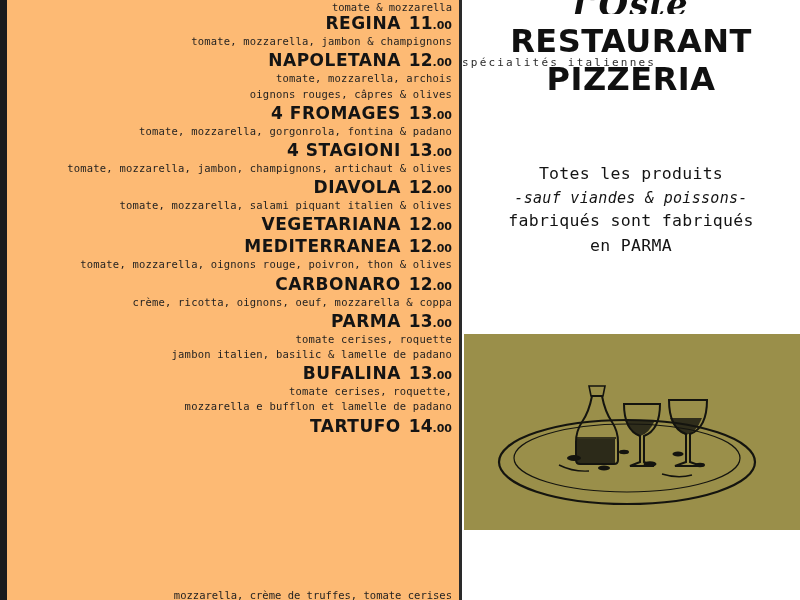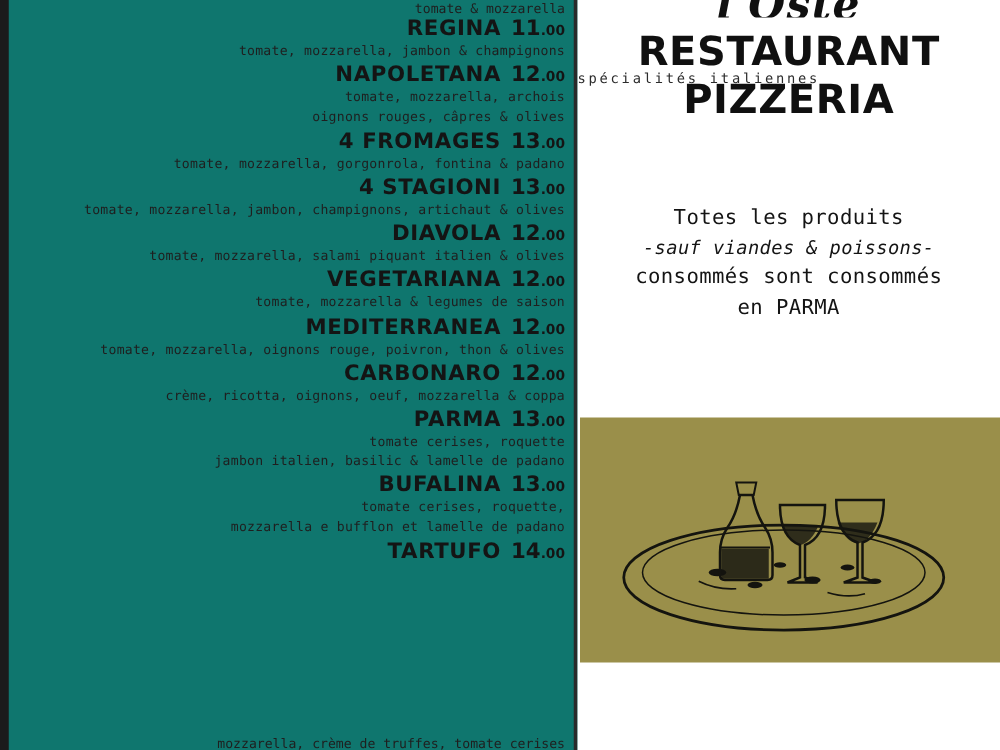--- a/index.html
+++ b/index.html
@@ -11,21 +11,21 @@
     height: 600px;
     overflow: hidden;
     background: #ffffff;
     font-family: "DejaVu Sans Mono", monospace;
     color: #1a1a1a;
   }
   .page {
     position: relative;
     width: 800px;
     height: 600px;
-    background: #0f766e;
+    background: #fdba74;
   }
   
   .left-edge {
     position: absolute;
     left: 0;
     top: 0;
     width: 7px;
     height: 600px;
     background: #1b1b1b;
   }
@@ -221,21 +221,20 @@
       <div class="item-head">
         <span class="item-name">DIAVOLA</span><span class="price-main">12</span><span class="price-cents">.00</span>
       </div>
       <div class="item-desc">tomate, mozzarella, salami piquant italien &amp; olives</div>
     </div>
 
     <div class="item">
       <div class="item-head">
         <span class="item-name">VEGETARIANA</span><span class="price-main">12</span><span class="price-cents">.00</span>
       </div>
-      <div class="item-desc">tomate, mozzarella &amp; legumes de saison</div>
     </div>
 
     <div class="item">
       <div class="item-head">
         <span class="item-name">MEDITERRANEA</span><span class="price-main">12</span><span class="price-cents">.00</span>
       </div>
       <div class="item-desc">tomate, mozzarella, oignons rouge, poivron, thon &amp; olives</div>
     </div>
 
     <div class="item">
@@ -276,21 +275,21 @@
 
   <div class="brand-col">
 
     <div class="logo-script">l'Oste</div>
     <div class="brand-title">RESTAURANT PIZZERIA</div>
     <div class="brand-sub">spécialités italiennes</div>
 
     <div class="notice">
       <div>Totes les produits</div>
       <div class="italic">-sauf viandes &amp; poissons-</div>
-      <div>consommés sont consommés</div>
+      <div>fabriqués sont fabriqués</div>
       <div>en PARMA</div>
     </div>
 
     <div class="photo">
       <svg width="336" height="196" viewBox="0 0 336 196">
 
         <ellipse cx="163" cy="128" rx="128" ry="42" fill="none" stroke="#14140f" stroke-width="2.2"></ellipse>
         <ellipse cx="163" cy="124" rx="113" ry="34" fill="none" stroke="#14140f" stroke-width="1.2"></ellipse>
 
         <ellipse cx="110" cy="124" rx="7" ry="3" fill="#14140f"></ellipse>

